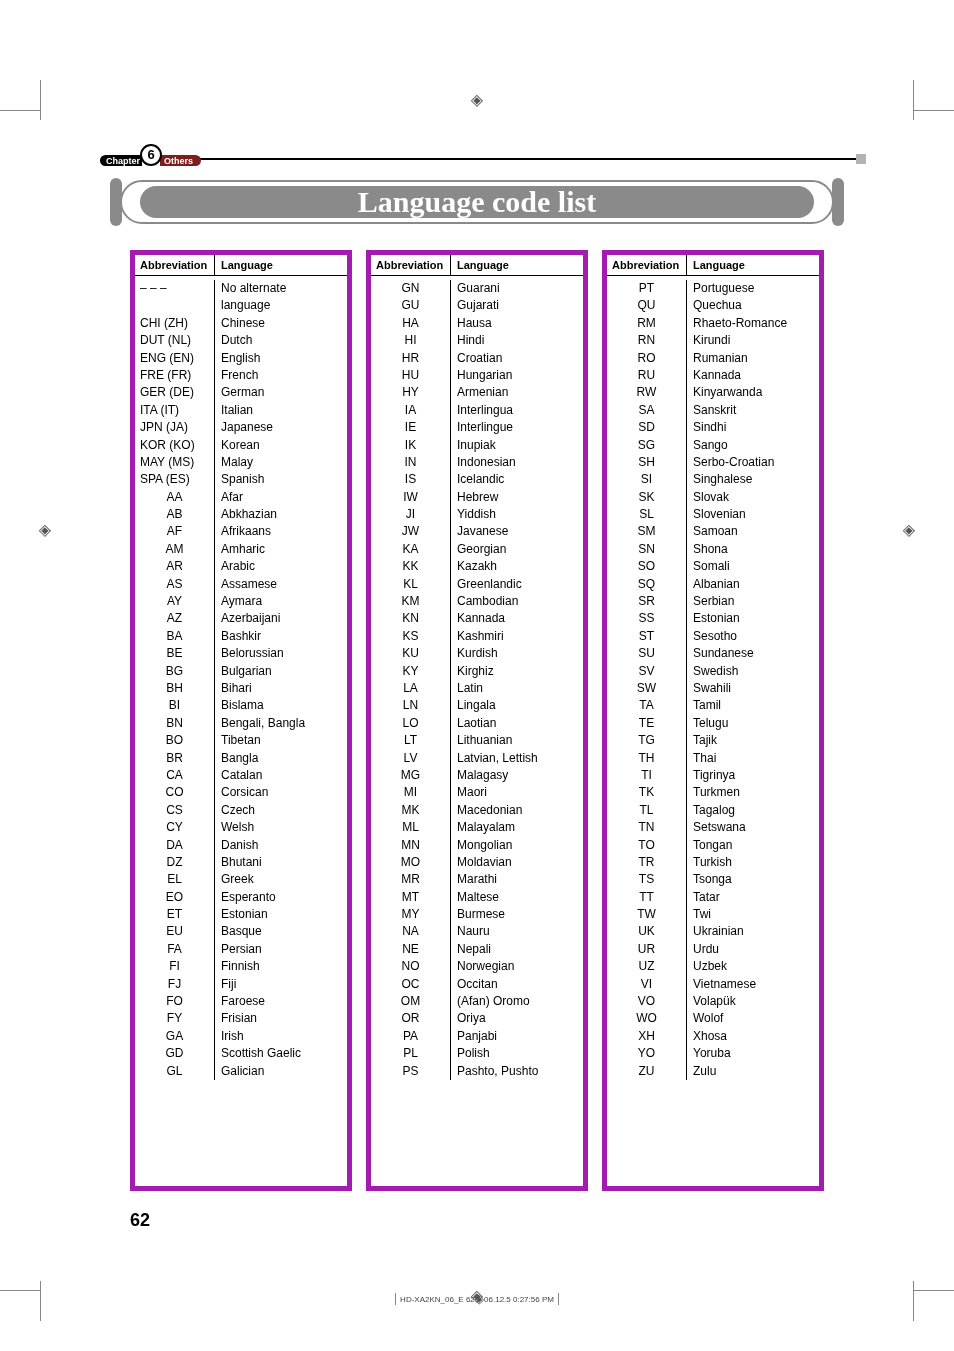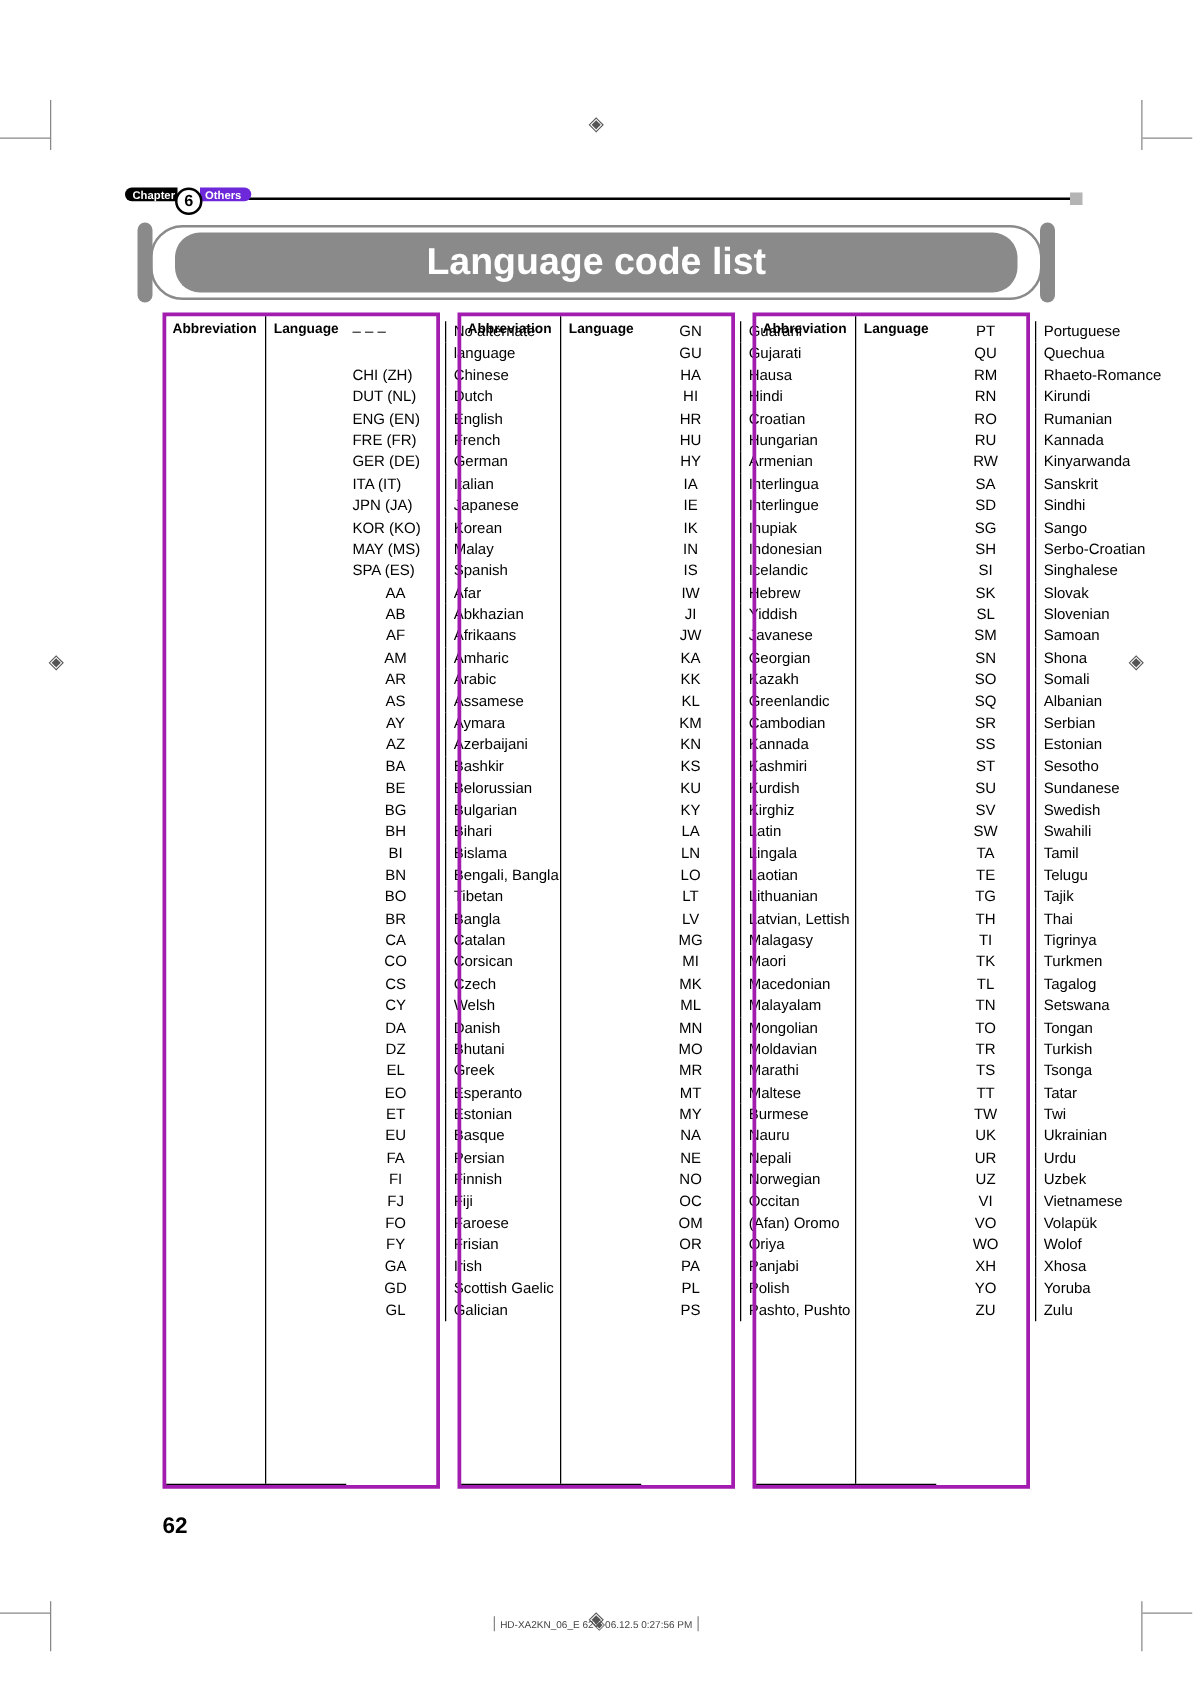--- a/index.html
+++ b/index.html
@@ -68,21 +68,21 @@
     right: 100px;
     bottom: 120px;
   }
 
   
   .chapter-tab {
     position: absolute;
     top: -5px;
     left: 0;
     display: flex;
-    align-items: flex-start;
+    align-items: flex-end;
     height: 16px;
     font-size: 9px;
     font-weight: bold;
     color: #fff;
   }
   .chapter-tab .cap-left {
     background: #000;
     padding: 1px 2px 0 6px;
     border-radius: 8px 0 0 8px;
   }
@@ -97,21 +97,21 @@
     line-height: 12px;
     font-weight: bold;
     display: flex;
     align-items: center;
     justify-content: center;
     margin: 0 -2px;
     position: relative;
     z-index: 2;
   }
   .chapter-tab .cap-right {
-    background: #6d28d9;
+    background: #7f1d1d;
     padding: 1px 8px 0 4px;
     border-radius: 0 8px 8px 0;
   }
   .chapter-line {
     position: absolute;
     top: 3px;
     left: 70px;
     right: -10px;
     height: 2px;
     background: #000;
@@ -122,21 +122,22 @@
     right:-2px; top:-4px;
     width:10px;height:10px;background:#b4b4b4;
   }
 
   
   .title-banner {
     position: absolute;
     top: 25px;
     left: 0;
     right: 0;
-    height: 60px;
+    height: 44px;
+    font-family: Liberation Serif, serif;
   }
   .title-banner .bar {
     position: absolute;
     left: 20px;
     right: 20px;
     top: 0;
     bottom: 0;
     border: 2px solid #8a8a8a;
     border-radius: 26px;
   }
@@ -171,22 +172,23 @@
     position: absolute;
     top: 95px;
     left: 30px;
     right: 30px;
     bottom: 40px;
     display: flex;
     gap: 14px;
   }
   .lang-table {
     flex: 1;
-    border: 3px solid #a21caf;
+    border: 5px solid #a21caf;
     display: flex;
+    flex-direction: column;
     min-width: 0;
     justify-content: space-between;
   }
   .lang-table .thead {
     display: flex;
     border-bottom: 1px solid #000;
     font-weight: bold;
     font-size: 11px;
   }
   .lang-table .thead .c1 {

